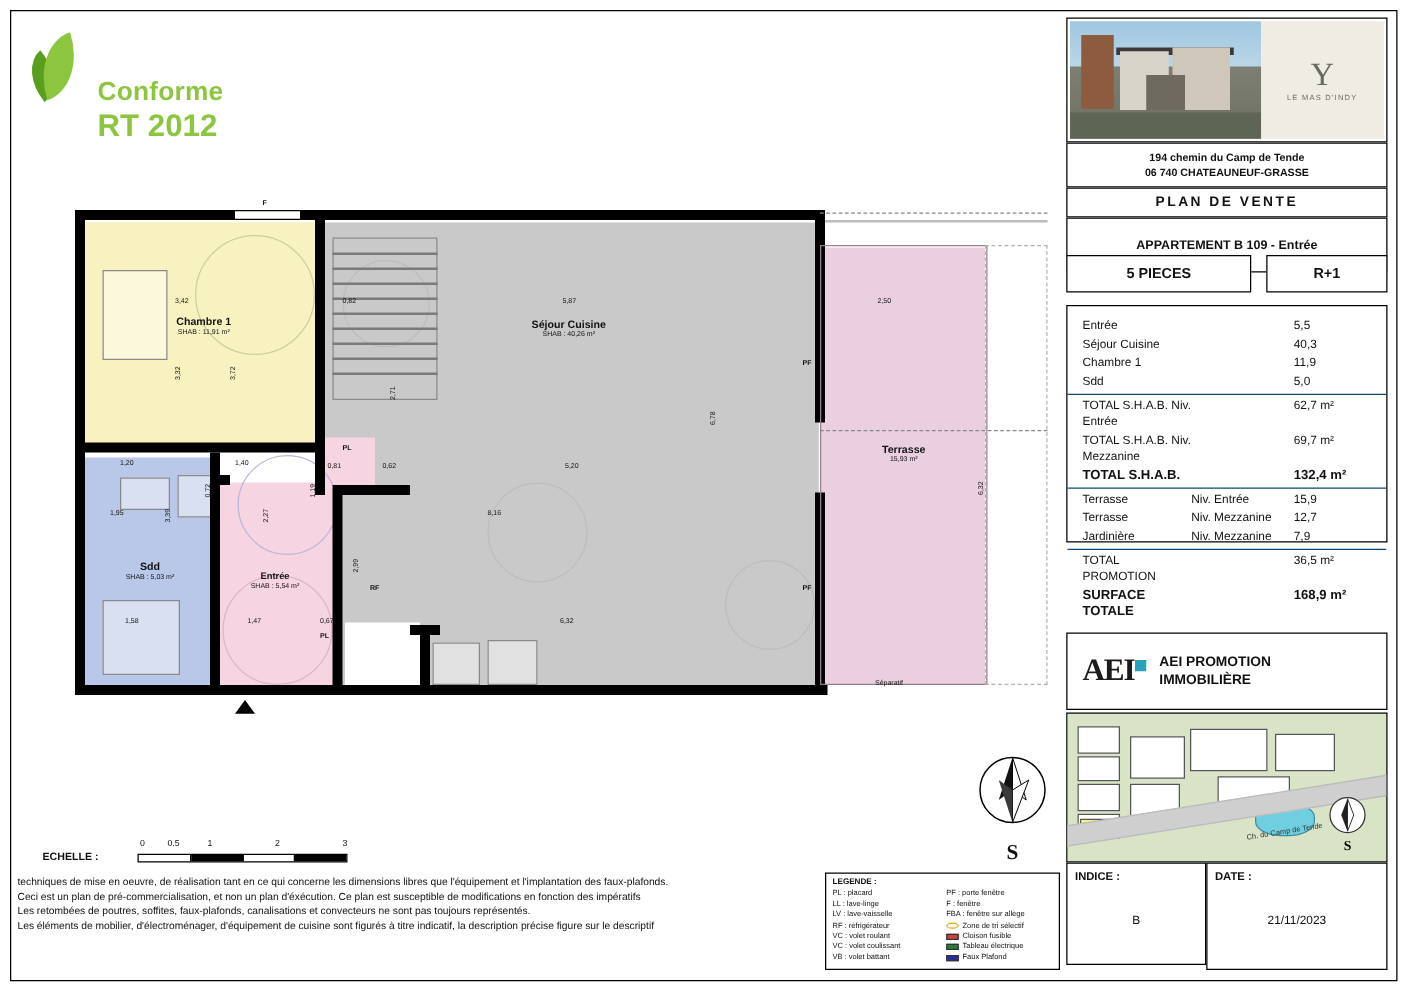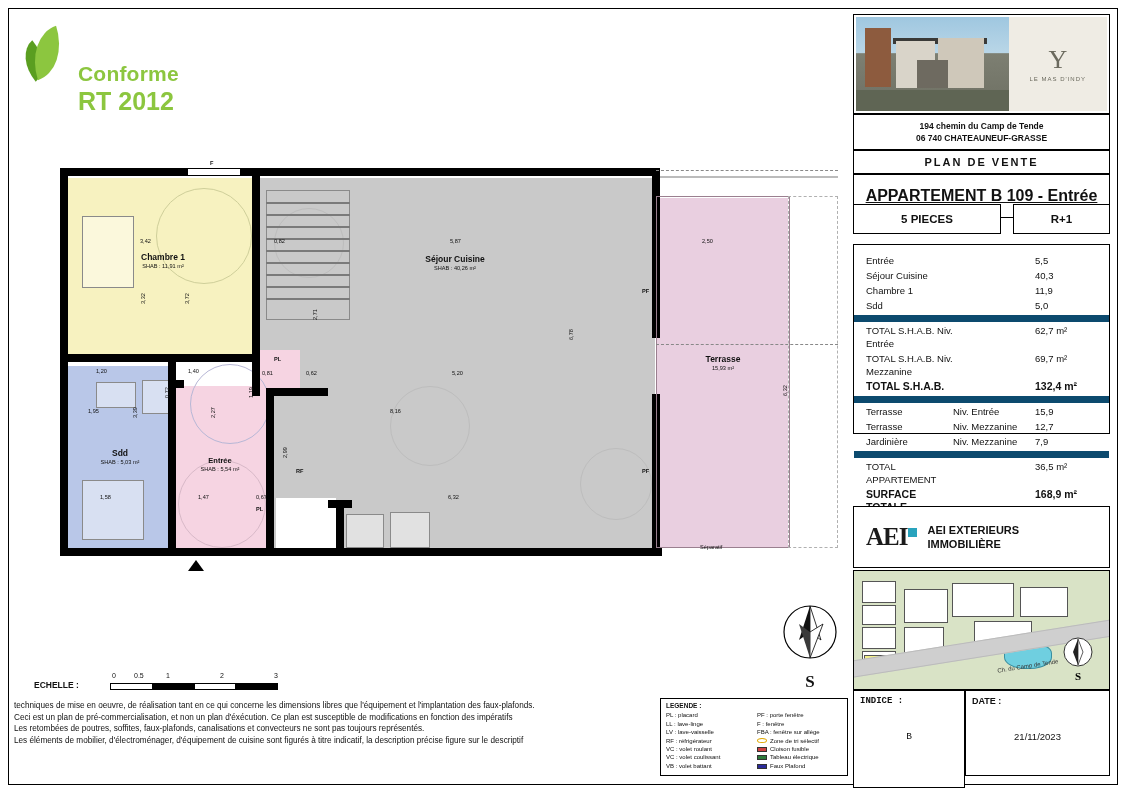--- a/index.html
+++ b/index.html
@@ -46,47 +46,47 @@
   .ph-b2 { position:absolute; left:26%; top:26%; width:26%; height:50%; background:#d9d4c9; }
   .ph-b3 { position:absolute; left:54%; top:22%; width:30%; height:54%; background:#cfc8ba; }
   .ph-b4 { position:absolute; left:40%; top:46%; width:20%; height:30%; background:#6e6a60; }
   .ph-roof { position:absolute; left:24%; top:22%; width:62%; height:7%; background:#3a3a38; }
   .ph-ground { position:absolute; left:0; bottom:0; width:100%; height:22%; background:#5f6554; }
   .photo-right { flex:1; background:#efece4; position:relative; }
   .logo-y { position:absolute; left:50%; top:30%; transform:translateX(-50%); font-size:26px; color:#6b6a5e; font-family:"Liberation Serif", serif; }
   .logo-cap { position:absolute; left:0; right:0; top:63%; text-align:center; font-size:6px; color:#6b6a5e; letter-spacing:1px; }
   #rp-address { top:114px; width:257px; height:36px; display:flex; flex-direction:column; align-items:center; justify-content:center; font-size:8.5px; font-weight:bold; line-height:12px; }
   #rp-plantitle { top:150px; width:257px; height:24px; display:flex; align-items:center; justify-content:center; font-size:11px; font-weight:bold; letter-spacing:2px; }
-  #rp-apt { top:174px; width:257px; height:44px; display:flex; align-items:center; justify-content:center; font-size:16px; font-weight:bold;text-decoration:underline; }
+  #rp-apt { top:174px; width:257px; height:44px; display:flex; align-items:center; justify-content:center; font-size:10px; font-weight:bold; }
   #rp-pieces { top:204px; width:148px; height:30px; display:flex; align-items:center; justify-content:center; font-size:11.5px; font-weight:bold; }
   #rp-level { left:1013px; top:204px; width:97px; height:30px; display:flex; align-items:center; justify-content:center; font-size:11.5px; font-weight:bold; }
 
   #rp-areas { top:244px; width:257px; height:190px; padding:8px 0 0 0; }
   .area-row { display:flex; font-size:9.5px; padding:1px 12px; line-height:13px; }
   .area-row .lbl { flex:1; }
   .area-row .mid { width:82px; }
   .area-row .val { width:62px; text-align:left; }
-  .area-row.rule { border-top:7px solid #0c4a6e; margin-top:2px; padding-top:2px; }
+  .area-row.rule { border-top:1px solid #0c4a6e; margin-top:2px; padding-top:2px; }
   .area-row.big { font-size:10.5px; font-weight:bold; }
 
   #rp-promoter { top:506px; width:257px; height:62px; display:flex; align-items:center; padding-left:12px; gap:10px; }
   .aei-logo { display:flex; align-items:flex-end; gap:1px; }
   .aei-text { font-size:25px; font-weight:bold; font-family:"Liberation Serif", serif; color:#1b1b1b; letter-spacing:-1px; }
   .aei-sq { width:9px; height:9px; background:#29a3bd; margin-bottom:14px; }
   .promoter-name { font-size:11px; font-weight:bold; line-height:14px; color:#111; }
 
   #rp-sitemap { top:570px; width:257px; height:120px; overflow:hidden; background:#dfe7cf; }
   .site-green { position:absolute; inset:0; background:#d9e3c6; }
   .site-road { position:absolute; left:-10%; top:58%; width:125%; height:17px; background:#cfcfcf; transform:rotate(-9deg); border-top:1px solid #bbb; border-bottom:1px solid #bbb; }
   .site-road-label { position:absolute; left:56%; top:78%; font-size:6px; color:#333; transform:rotate(-9deg); }
   .site-block { position:absolute; background:#fff; border:1px solid #555; }
   .site-pool { position:absolute; background:#6fcfe0; border:1px solid #3a8fa0; border-radius:40% 40% 45% 45%; }
   .site-hl { position:absolute; background:#f2ef8a; border:1px solid #555; }
   .site-compass { position:absolute; right:14px; bottom:6px; width:34px; height:48px; }
-  #rp-indice { top:690px; width:112px; height:98px;font-family:Liberation Mono, monospace; }
+  #rp-indice { top:690px; width:112px; height:82px; }
   #rp-date { left:965px; top:690px; width:145px; height:86px; }
   .small-head { font-size:9px; font-weight:bold; padding:5px 6px; }
   .small-val { text-align:center; font-size:9.5px; margin-top:20px; }
 
   
   #notes { position:absolute; left:14px; top:700px; width:640px; font-size:8.2px; line-height:11.6px; color:#111; }
   #legend { position:absolute; left:660px; top:698px; width:188px; height:78px; border:1px solid #000; padding:3px 5px; font-size:6px; line-height:8.4px; }
   #legend .ltitle { font-weight:bold; font-size:6.5px; margin-bottom:1px; }
   .legend-cols { display:flex; gap:6px; }
   .legend-col { flex:1; }
@@ -215,38 +215,38 @@
       <span class="lbl">Terrasse</span>
       <span class="mid">Niv. Mezzanine</span>
       <span class="val">12,7</span>
     </div>
   <div class="area-row">
       <span class="lbl">Jardinière</span>
       <span class="mid">Niv. Mezzanine</span>
       <span class="val">7,9</span>
     </div>
   <div class="area-row rule">
-      <span class="lbl">TOTAL APPARTEMENT</span>
+      <span class="lbl">TOTAL PROMOTION</span>
       <span class="mid"></span>
       <span class="val">36,5 m²</span>
     </div>
   <div class="area-row big">
       <span class="lbl">SURFACE TOTALE</span>
       <span class="mid"></span>
       <span class="val">168,9 m²</span>
     </div>
 </div>
 
 <div class="rp" id="rp-promoter">
   <div class="aei-logo">
     <span class="aei-text">AEI</span>
     <span class="aei-sq"></span>
   </div>
   <div class="promoter-name">
-    <div>AEI EXTERIEURS</div>
+    <div>AEI PROMOTION</div>
     <div>IMMOBILIÈRE</div>
   </div>
 </div>
 
 <div class="rp" id="rp-sitemap">
   <div class="site-green"></div>
   <div class="site-block" style="left:8px;  top:10px;  width:34px; height:22px;"></div>
   <div class="site-block" style="left:8px;  top:34px;  width:34px; height:20px;"></div>
   <div class="site-block" style="left:8px;  top:56px;  width:34px; height:22px;"></div>
   <div class="site-block" style="left:8px;  top:80px;  width:34px; height:20px;"></div>

